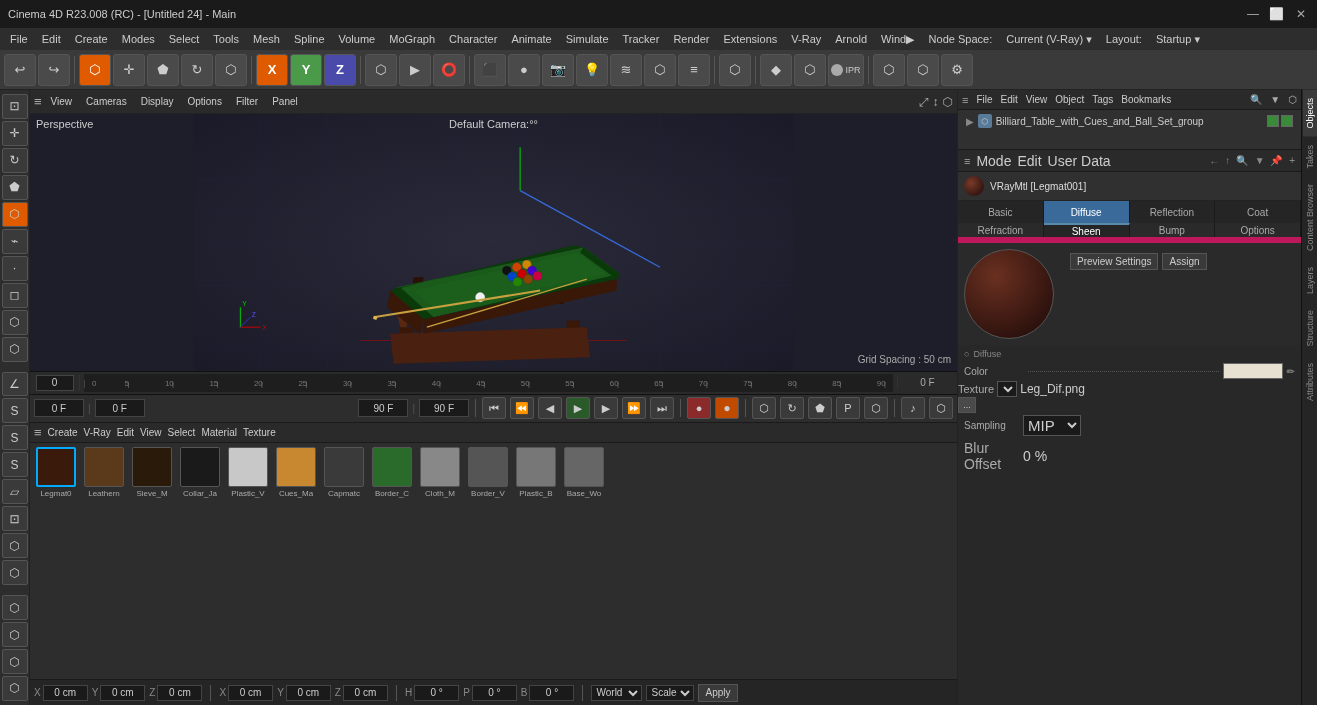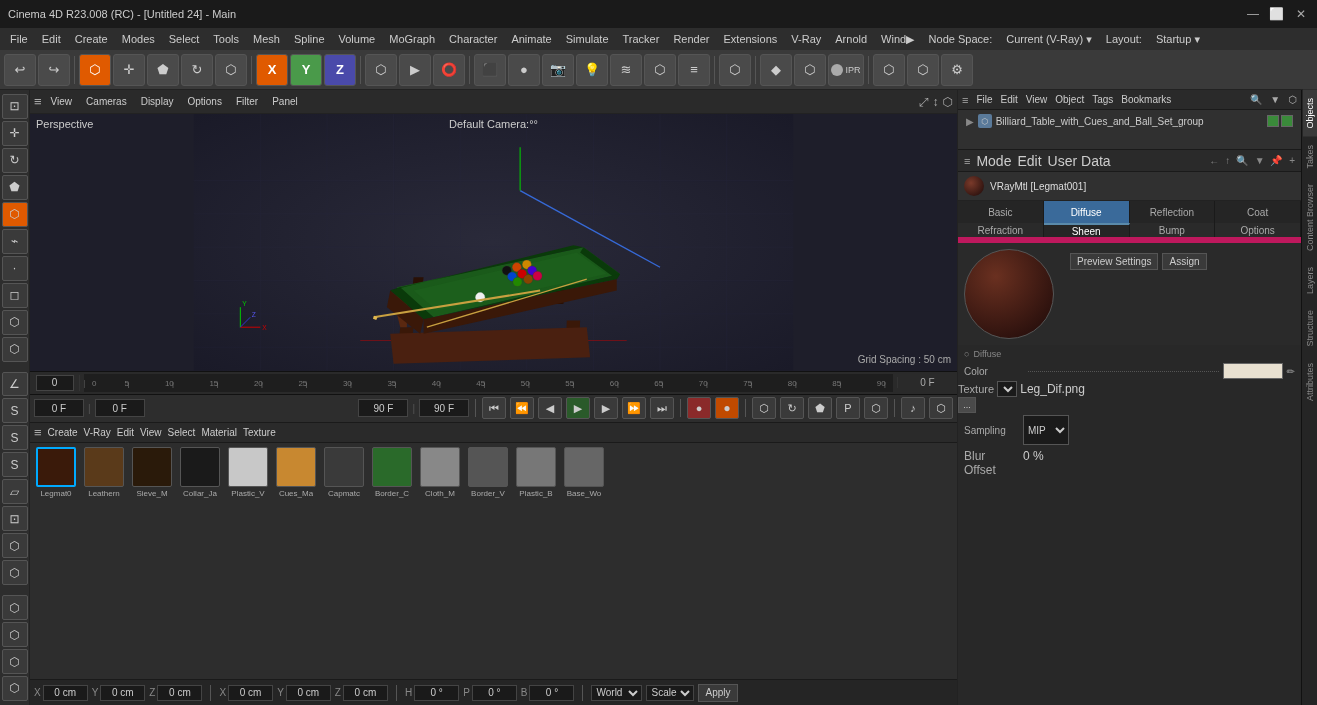--- a/index.html
+++ b/index.html
@@ -399,29 +399,29 @@
       align-items: center;
       padding: 2px 6px;
       gap: 4px;
       font-size: 10px;
     }
     .sampling-label { width: 55px; color: #aaa; }
     .sampling-select {
       background: #1a1a1a;
       border: 1px solid #555;
       color: #ccc;
-      height: 30px;
-      font-size: 10px;
+      height: 21px;
+      font-size: 15px;
     }
     .blur-row {
       display: flex;
-      align-items: flex-start;
+      align-items: center;
       padding: 2px 6px;
       gap: 4px;
-      font-size: 12px;
+      font-size: 14px;
     }
     .blur-label { width: 55px; color: #aaa; }
     .blur-val { color: #ccc; }
 
     
     #channels-area {
       background: #282828;
       flex: 1;
       overflow-y: auto;
     }

